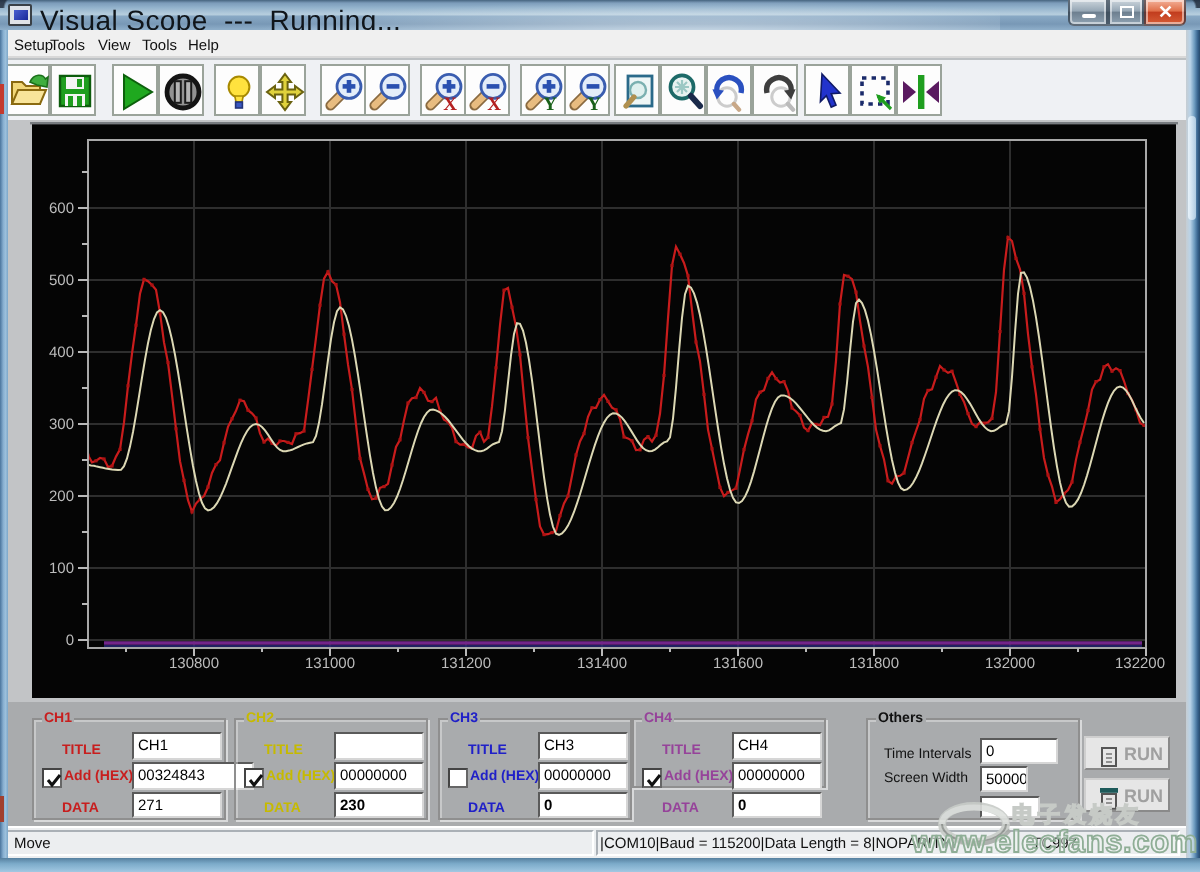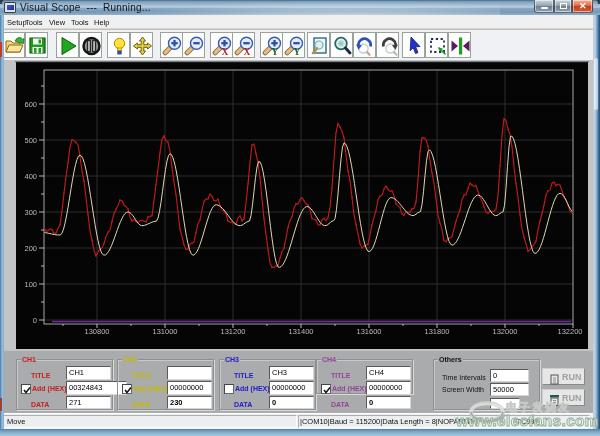--- a/index.html
+++ b/index.html
@@ -3,21 +3,21 @@
 *{margin:0;padding:0;box-sizing:border-box}
 body{font-family:"Liberation Sans",sans-serif;}
 #win{position:relative;width:600px;height:436px;overflow:hidden;background:#bcc0c3;}
 .abs{position:absolute;}
 
 #titlebar{left:0;top:0;width:600px;height:15px;
  background:linear-gradient(180deg,#46647f 0%,#7c9cba 10%,#92b2cc 25%,#b7cede 48%,#88a8c4 55%,#7898b6 80%,#8fafca 100%);}
 #titleglow{left:120px;top:0;width:380px;height:15px;background:radial-gradient(ellipse at 60% 120%,rgba(255,255,255,.55),rgba(255,255,255,0) 70%);}
 #ticon{left:4px;top:2px;width:12px;height:11px;background:#dfe3e8;border:1px solid #3a4046;border-radius:1px;}
 #ticon .b{position:absolute;left:1.5px;top:1.5px;width:7px;height:5.5px;background:linear-gradient(135deg,#4a5fd0,#1a2a9a);}
-#ttext{left:20px;top:2px;font-size:10px;color:#10151a;letter-spacing:.2px}
+#ttext{left:20px;top:2px;font-size:14px;color:#10151a;letter-spacing:.2px}
 .capbtn{top:0;height:13px;border:1px solid rgba(40,55,70,.65);border-top:none;box-shadow:inset 0 0 0 1px rgba(255,255,255,.5);}
 #bmin{left:534px;width:20px;border-radius:0 0 0 3px;background:linear-gradient(180deg,#ccd5dc 0%,#97a8b6 45%,#6e8090 52%,#8fa2b2 100%);}
 #bmax{left:554px;width:18px;background:linear-gradient(180deg,#ccd5dc 0%,#97a8b6 45%,#6e8090 52%,#8fa2b2 100%);}
 #bclose{left:572px;width:21px;border-radius:0 0 3px 0;background:linear-gradient(180deg,#f4b29a 0%,#e0704a 45%,#c23d1e 52%,#d65c36 100%);}
 #bmin .g{position:absolute;left:6px;top:7px;width:7px;height:2px;background:#fff;border-radius:1px}
 #bmax .g{position:absolute;left:5px;top:3px;width:7px;height:6px;border:1.5px solid #fff;}
 #bclose .g{position:absolute;left:6px;top:2px;width:9px;height:9px;color:#fff;font-size:9px;font-weight:bold;line-height:9px;}
 
 #menubar{left:4px;top:15px;width:589px;height:14px;background:#f0f0f0;border-bottom:1px solid #d8d8d8;}
 .mi{position:absolute;top:3px;font-size:7.5px;color:#111;}
@@ -485,21 +485,21 @@
 <div class="flab" style="left:15px;top:25px;color:#96439a">Add (HEX)</div>
 <div class="tbox" style="left:49px;top:21px;width:45px;height:14px">00000000</div>
 <div class="flab" style="left:14px;top:41px;color:#96439a">DATA</div>
 <div class="tbox" style="left:49px;top:36px;width:45px;height:13px;font-weight:bold">0</div>
 </div>
 <div class="grp" style="left:431px;top:8px;width:107px;height:51px">
 <div class="grplab" style="color:#111">Others</div>
 <div class="flab" style="left:8px;top:14px;color:#111;font-weight:normal">Time Intervals</div>
 <div class="tbox" style="left:56px;top:9px;width:39px;height:13px">0</div>
 <div class="flab" style="left:8px;top:26px;color:#111;font-weight:normal">Screen Width</div>
-<div class="tbox" style="left:56px;top:23px;width:39px;height:13px">50000</div>
+<div class="tbox" style="left:56px;top:23px;width:24px;height:13px">50000</div>
 <div class="tbox" style="left:56px;top:38px;width:30px;height:11px"></div>
 </div>
 <div style="position:absolute;left:540px;top:17px;width:43px;height:17px;background:#e6e6e6;border:1px solid #cfcfcf;border-bottom-color:#8a8a8a;border-right-color:#8a8a8a">
 <span style="position:absolute;left:7px;top:2px"><svg width="9" height="11" viewBox="0 0 9 11">
             <rect x="1" y="1" width="7" height="9" fill="none" stroke="#555" stroke-width="1"></rect>
             <path d="M3 4 L6 4 M3 6 L6 6 M3 8 L6 8" stroke="#777" stroke-width=".8"></path>
           </svg></span>
         <span style="position:absolute;left:19px;top:3px;font-size:9px;color:#a0a0a0;font-weight:bold">RUN</span>
       </div>
 <div style="position:absolute;left:540px;top:38px;width:43px;height:17px;background:#e6e6e6;border:1px solid #cfcfcf;border-bottom-color:#8a8a8a;border-right-color:#8a8a8a">

